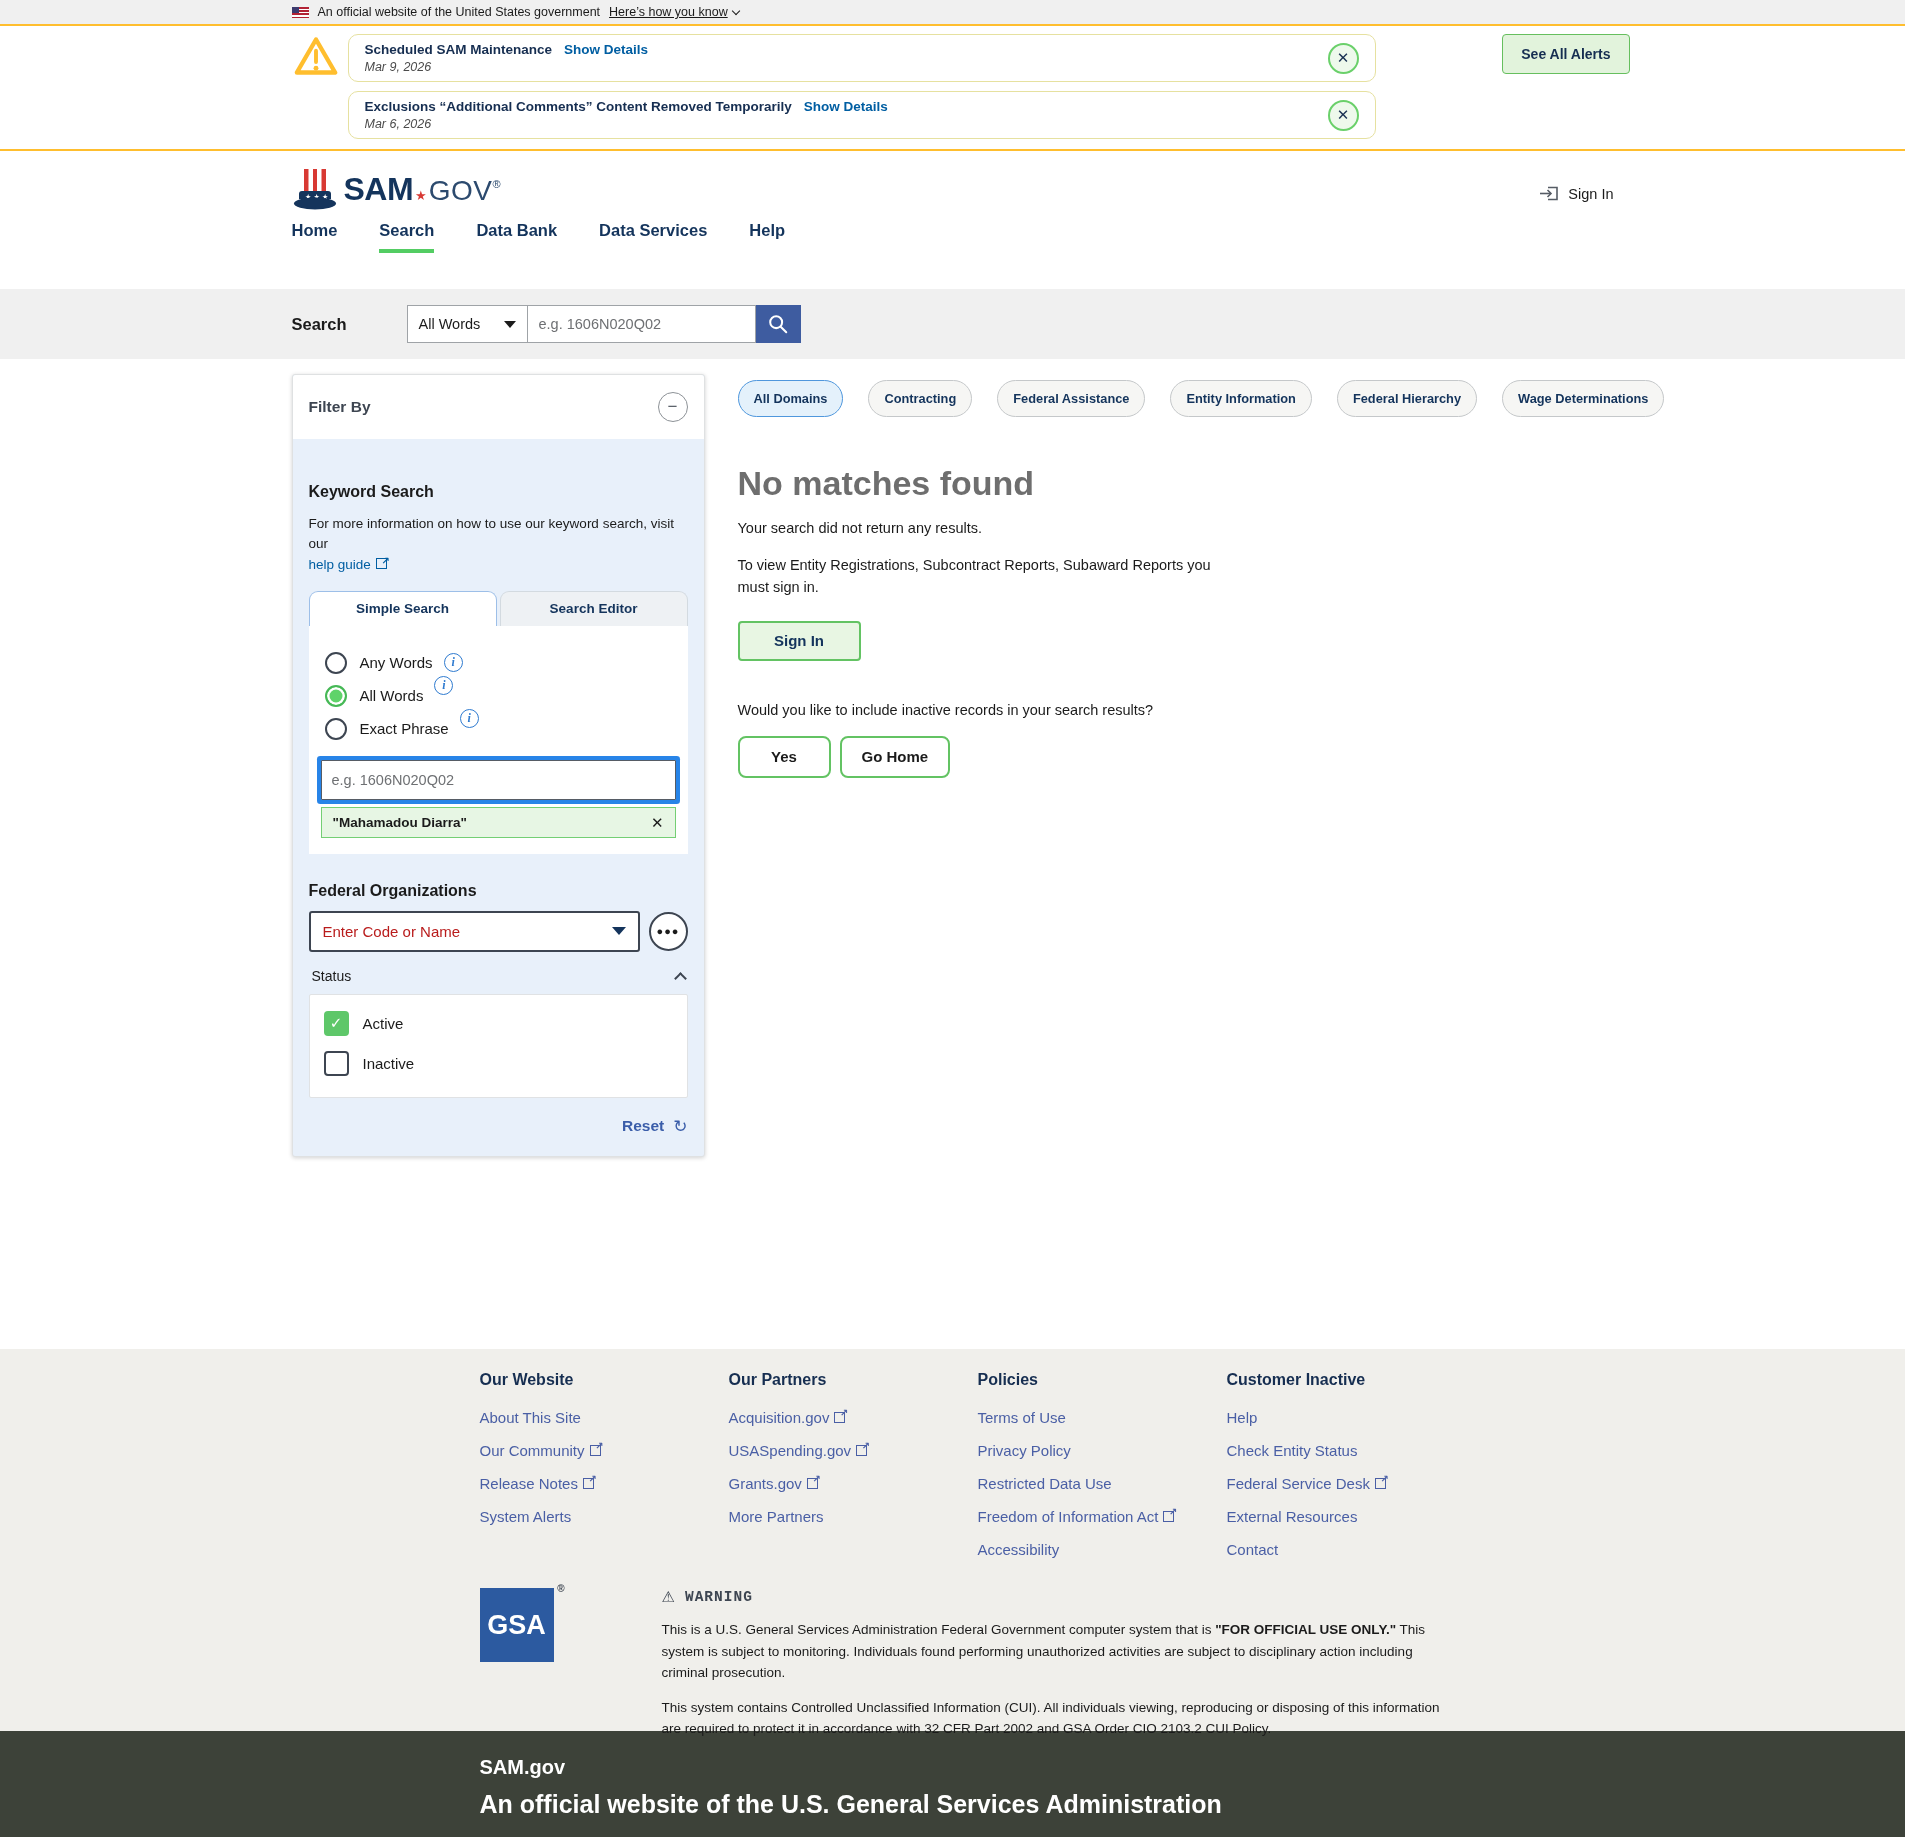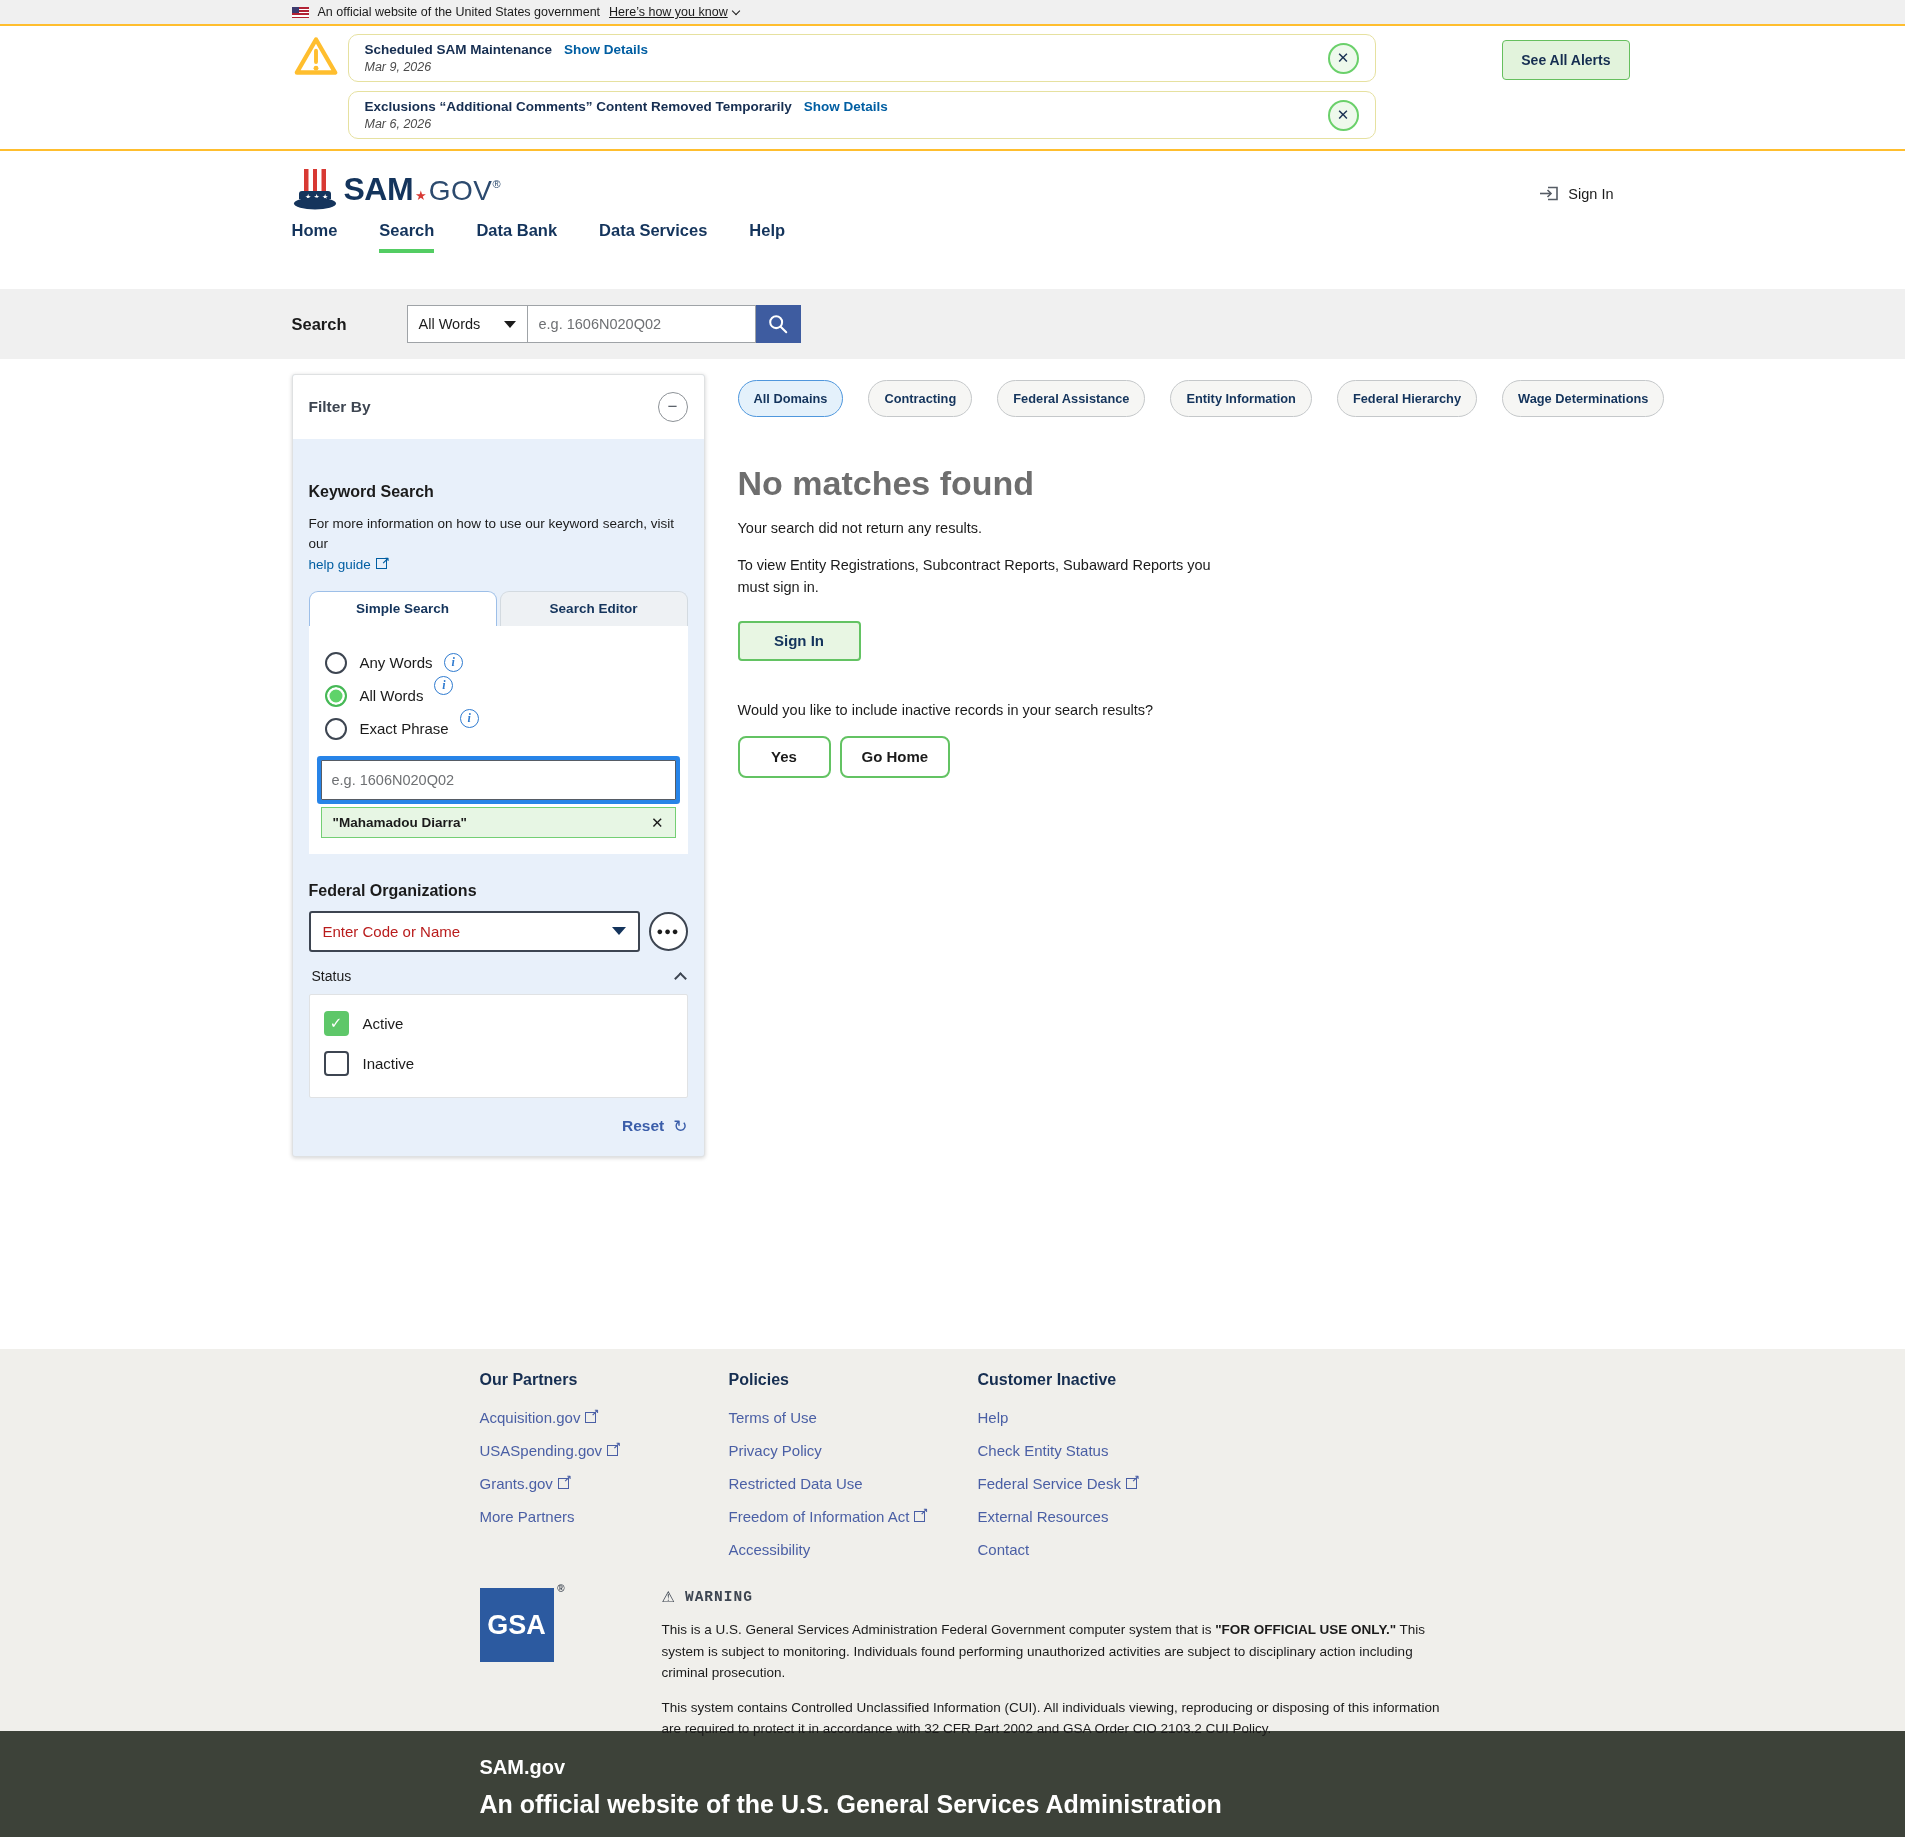--- a/index.html
+++ b/index.html
@@ -24,21 +24,21 @@
   .alert-row { display:flex; align-items:center; margin-bottom:9px; }
   .alert-row:last-child { margin-bottom:0; }
   .warn-icon { flex:0 0 auto; margin:0 10px 0 2px; }
   .alert-card { width:1028px; height:48px; border:1px solid #e6e1a0; border-radius:10px; display:flex; align-items:center; padding:5px 16px; background:#fff; }
   .alert-text { display:flex; flex-direction:column; justify-content:center; }
   .alert-top { display:flex; align-items:baseline; gap:12px; }
   .alert-title { font-weight:bold; font-size:13.5px; color:#162e51; }
   .alert-link { font-weight:bold; font-size:13.5px; color:#005ea2; cursor:pointer; }
   .alert-date { font-style:italic; font-size:12.5px; color:#4b4b4b; margin-top:3px; }
   .alert-close { margin-left:auto; width:31px; height:31px; border-radius:50%; border:2px solid #6ad06a; background:#eef9ec; color:#162e51; font-size:15px; display:flex; align-items:center; justify-content:center; cursor:pointer; }
-  .see-all { position:absolute; top:6px; right:-16px; background:#e2f3dc; border:1px solid #66bf5e; border-radius:4px; padding:11px 18px; font-weight:bold; font-size:14px; color:#162e51; cursor:pointer; }
+  .see-all { position:absolute; top:0; right:-16px; background:#e2f3dc; border:1px solid #66bf5e; border-radius:4px; padding:11px 18px; font-weight:bold; font-size:14px; color:#162e51; cursor:pointer; }
 
   
   .site-header { height:138px; padding-top:16px; background:#fff; }
   .logo-row { display:flex; justify-content:space-between; align-items:flex-start; }
   .logo { display:flex; align-items:center; gap:6px; cursor:pointer; }
   .logo-text { display:flex; align-items:baseline; }
   .logo-sam { font-weight:800; font-size:32px; color:#14345c; letter-spacing:-0.5px; }
   .logo-star { color:#d83933; font-size:13px; margin:0 2px; }
   .logo-gov { font-weight:400; font-size:28px; color:#2c4a6e; letter-spacing:0.5px; }
   .logo-reg { font-size:11px; color:#2c4a6e; vertical-align:super; position:relative; top:-12px; }
@@ -359,20 +359,27 @@
       </div>
     </div>
 
   </div>
 </div>
 
 <div class="footer">
   <div class="container">
     <div class="footer-cols">
       <div class="f-col">
+        <div class="f-head">Our Website</div>
+        <a class="f-link"><span>About This Site</span></a>
+        <a class="f-link"><span>Our Community</span><span class="ext"></span></a>
+        <a class="f-link"><span>Release Notes</span><span class="ext"></span></a>
+        <a class="f-link"><span>System Alerts</span></a>
+      </div>
+      <div class="f-col">
         <div class="f-head">Our Partners</div>
         <a class="f-link"><span>Acquisition.gov</span><span class="ext"></span></a>
         <a class="f-link"><span>USASpending.gov</span><span class="ext"></span></a>
         <a class="f-link"><span>Grants.gov</span><span class="ext"></span></a>
         <a class="f-link"><span>More Partners</span></a>
       </div>
       <div class="f-col">
         <div class="f-head">Policies</div>
         <a class="f-link"><span>Terms of Use</span></a>
         <a class="f-link"><span>Privacy Policy</span></a>

